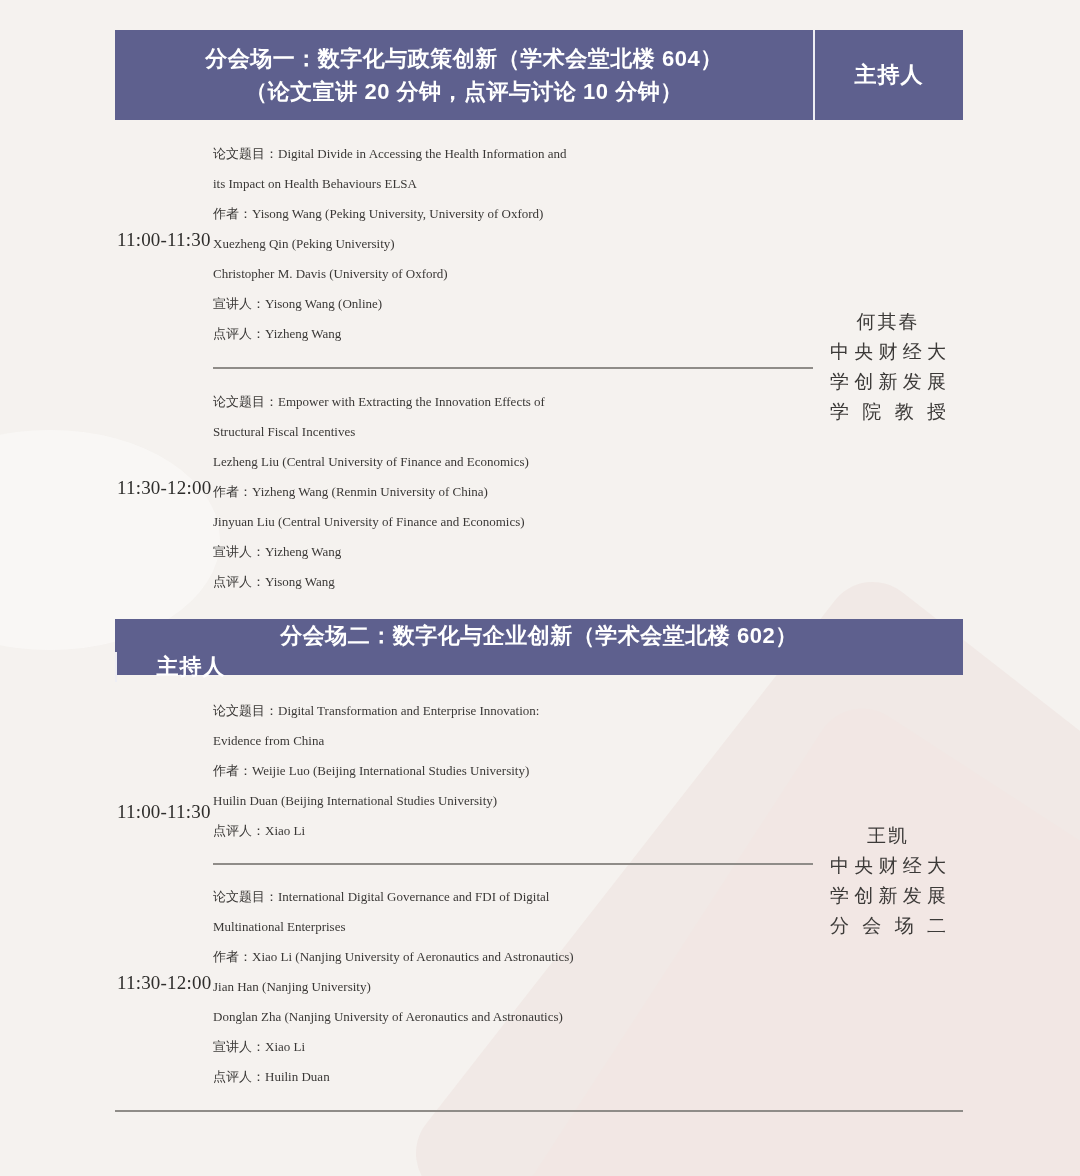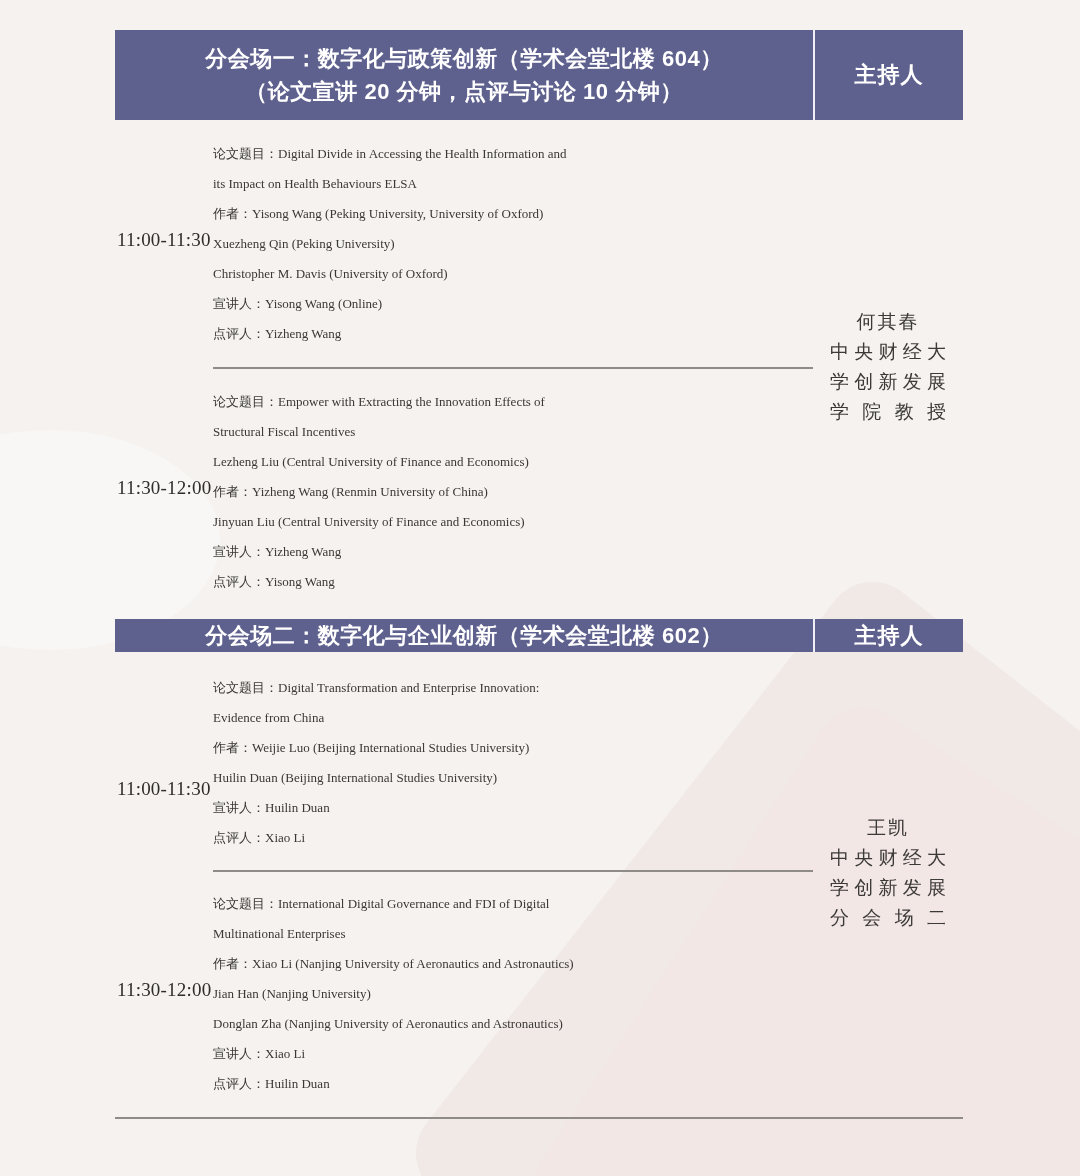--- a/index.html
+++ b/index.html
@@ -23,21 +23,21 @@
     background:#fbf9f8; opacity:.7; border-radius:50%;
   }
   .layout { position:absolute; left:115px; top:30px; width:848px; z-index:2; }
 
   
   .session-header {
     display:flex; background:#5e608e; color:#ffffff;
     font-family:"Liberation Sans","DejaVu Sans",sans-serif; font-weight:700;
   }
   .session-header.h-tall { height:90px; }
-  .session-header.h-short { height:33px; }
+  .session-header.h-short { height:56px;flex-direction:column; }
   .sh-main {
     flex:1; display:flex; flex-direction:column;
     justify-content:center; align-items:center;
   }
   .sh-line { font-size:22px; line-height:33px; letter-spacing:.5px; }
   .sh-right {
     width:150px; border-left:2px solid #eeeef4;
     display:flex; align-items:center; justify-content:center;
     font-size:22px; letter-spacing:1px;
   }
@@ -142,21 +142,20 @@
     <div class="session-body sb-2">
       <div class="sb-main">
 
         <div class="paper">
           <div class="p-time off35">11:00-11:30</div>
           <div class="p-lines">
             <div class="p-line">论文题目：Digital Transformation and Enterprise Innovation:</div>
             <div class="p-line">Evidence from China</div>
             <div class="p-line">作者：Weijie Luo (Beijing International Studies University)</div>
             <div class="p-line">Huilin Duan (Beijing International Studies University)</div>
-            <div class="p-line">宣讲人：Huilin Duan</div>
             <div class="p-line">点评人：Xiao Li</div>
           </div>
         </div>
 
         <hr class="paper-divider">
 
         <div class="paper">
           <div class="p-time off3">11:30-12:00</div>
           <div class="p-lines">
             <div class="p-line">论文题目：International Digital Governance and FDI of Digital</div>

